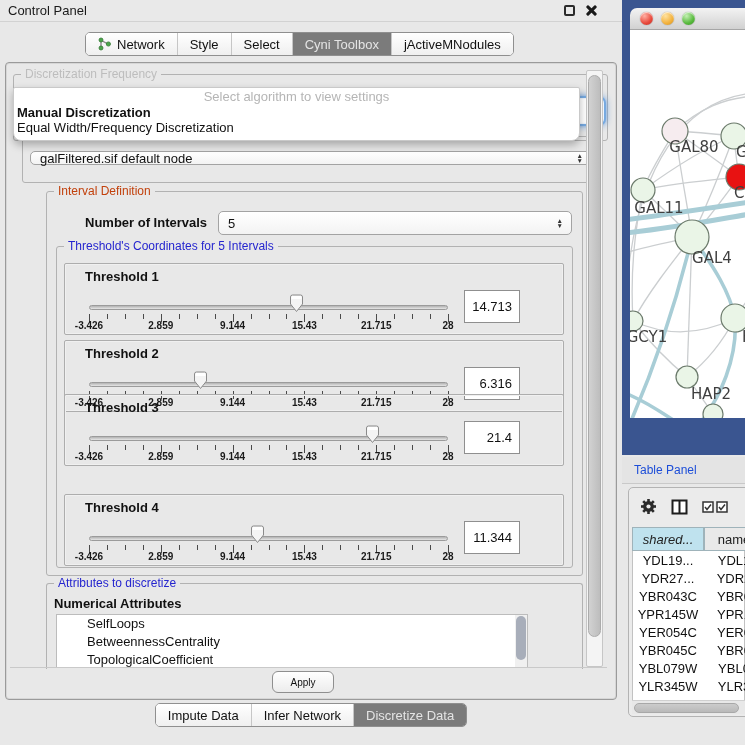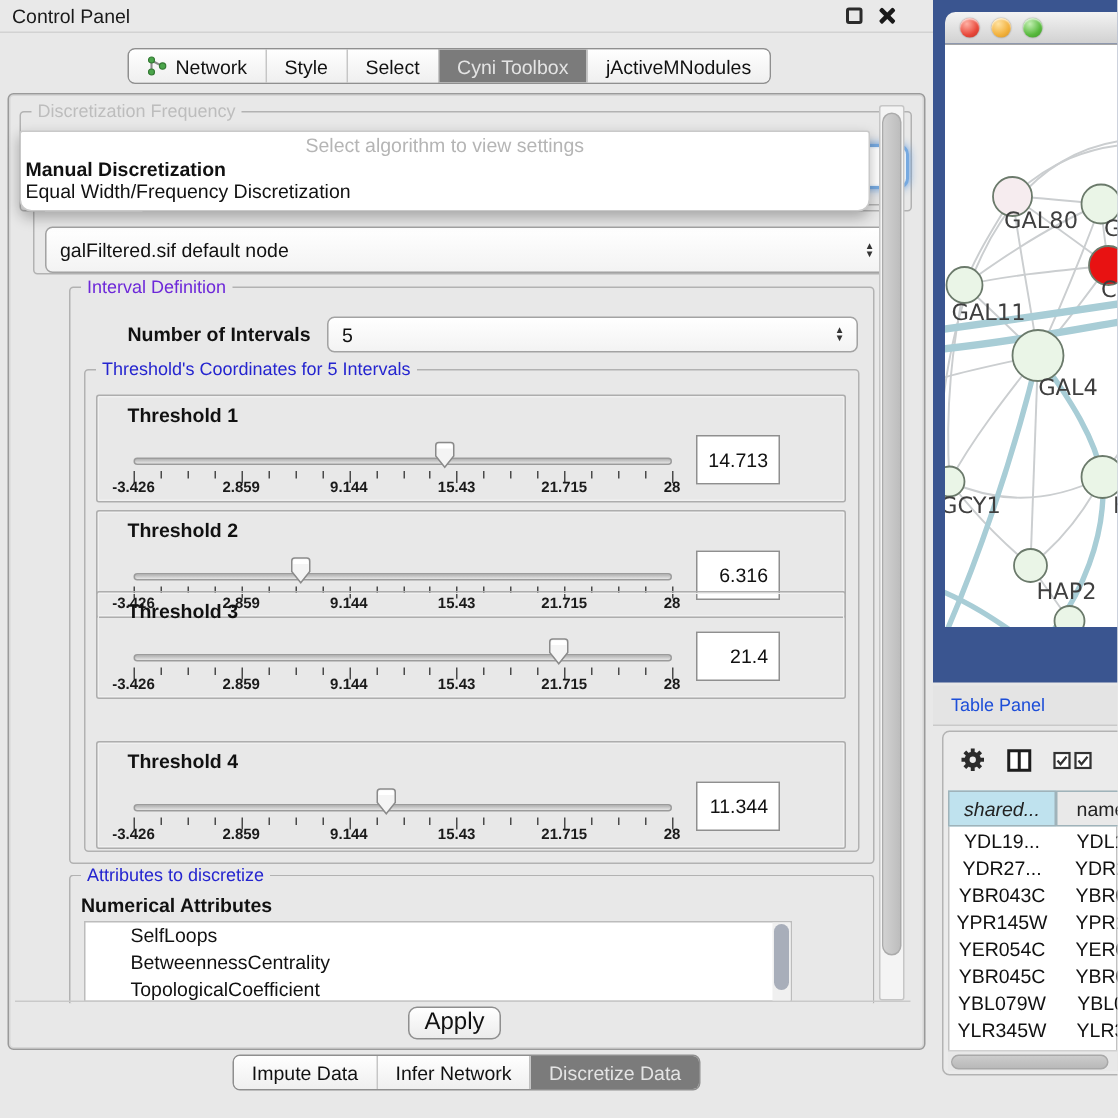--- a/index.html
+++ b/index.html
@@ -27,21 +27,21 @@
   #top-tabs { position:absolute; left:85px; top:32px; }
   #bottom-tabs { position:absolute; left:5px; top:703px; width:612px; display:flex; justify-content:center; }
 
   #main-panel { position:absolute; left:5px; top:62px; width:612px; height:638px;
                 border:1px solid #9a9a9a; border-radius:4px; background:#e8e8e8;
                 box-shadow:inset 0 0 0 1px #d6d6d6; }
 
   .group { position:absolute; border:1px solid #b2b2b2; border-radius:3px; }
   .gtitle { position:absolute; top:-8px; left:7px; background:#e8e8e8; padding:0 4px;
             font-size:12px; line-height:15px; white-space:nowrap; color:#111; }
-  .gtitle.green { color:#6d28d9; } .gtitle.blue { color:#2525cf; } .gtitle.faded { color:#bdbdbd; }
+  .gtitle.green { color:#c2410c; } .gtitle.blue { color:#2525cf; } .gtitle.faded { color:#bdbdbd; }
 
   .combo { position:absolute; background:linear-gradient(#ffffff,#f3f3f3); border:1px solid #a3a3a3;
            border-radius:5px; font-size:13px; color:#111; display:flex; align-items:center;
            padding:0 24px 0 9px; box-shadow:inset 0 1px 0 #fff; }
   .spinner { position:absolute; right:8px; top:50%; transform:translateY(-50%); display:flex;
              flex-direction:column; align-items:center; font-size:6.5px; line-height:5px; color:#333; }
 
   #hidden-combo { position:absolute; left:553px; top:96px; width:53px; height:30px; border-radius:7px;
                   background:#fff; border:2px solid #76a9e0; z-index:10;
                   box-shadow:0 0 6px rgba(90,150,220,.95), inset 0 0 2px #bcd6f2; }
@@ -75,21 +75,21 @@
 
   #attr-list { position:absolute; left:56px; top:614px; width:472px; height:54px; background:#fff;
                border:1px solid #bcbcbc; overflow:hidden; }
   .attr-item { font-size:13px; line-height:18px; padding-left:30px; color:#111; white-space:nowrap; }
   #attr-scroll { position:absolute; left:515px; top:615px; width:12px; height:52px; background:#f0f0f0; z-index:5; }
   #attr-scroll .thumbv2 { width:10px; height:44px; margin:1px auto 0; background:#a8aeba; border-radius:5px; }
 
   .hline { position:absolute; background:#c9c9c9; height:1px; }
 
   .apply-btn { position:absolute; left:272px; top:671px; width:62px; height:22px; border:1px solid #8f8f8f;
-               border-radius:6px; background:linear-gradient(#ffffff,#ececec); font-size:16px; color:#111;
+               border-radius:6px; background:linear-gradient(#ffffff,#ececec); font-size:10px; color:#111;
                display:flex; align-items:center; justify-content:center; }
 
   
   #net-frame { position:absolute; left:622px; top:0; width:123px; height:455px; background:#3a5590; }
   #net-titlebar { position:absolute; left:630px; top:8px; width:115px; height:22px;
                   background:linear-gradient(#f3f3f3,#d1d1d1); border-bottom:1px solid #a6a6a6;
                   border-radius:7px 0 0 0; display:flex; align-items:center; padding-left:10px; gap:8px; }
   .light { width:13px; height:13px; border-radius:50%; display:inline-block; box-shadow:inset 0 1px 1px rgba(255,255,255,.7), 0 0 1px rgba(0,0,0,.5); }
   .light.red { background:radial-gradient(circle at 35% 30%, #ffb0a4, #e8483a 60%, #bb3125); }
   .light.yellow { background:radial-gradient(circle at 35% 30%, #ffe2a0, #f2b13c 60%, #cf8f23); }
@@ -162,21 +162,21 @@
   <div id="hidden-combo">
     <span class="spinner">
         <span>▲</span>
         <span>▼</span>
       </span>
   </div>
 
   <div class="group" style="left:22px; top:136px; width:578px; height:47px;">
     <span class="gtitle">Table Data</span>
   </div>
-  <div class="combo" style="left:30px; top:151px; width:562px; height:31px;">
+  <div class="combo" style="left:30px; top:151px; width:562px; height:14px;">
     <span>galFiltered.sif default node</span>
     <span class="spinner">
         <span>▲</span>
         <span>▼</span>
       </span>
   </div>
 
   <div class="group" style="left:46px; top:191px; width:537px; height:385px;">
     <span class="gtitle green">Interval Definition</span>
   </div>

